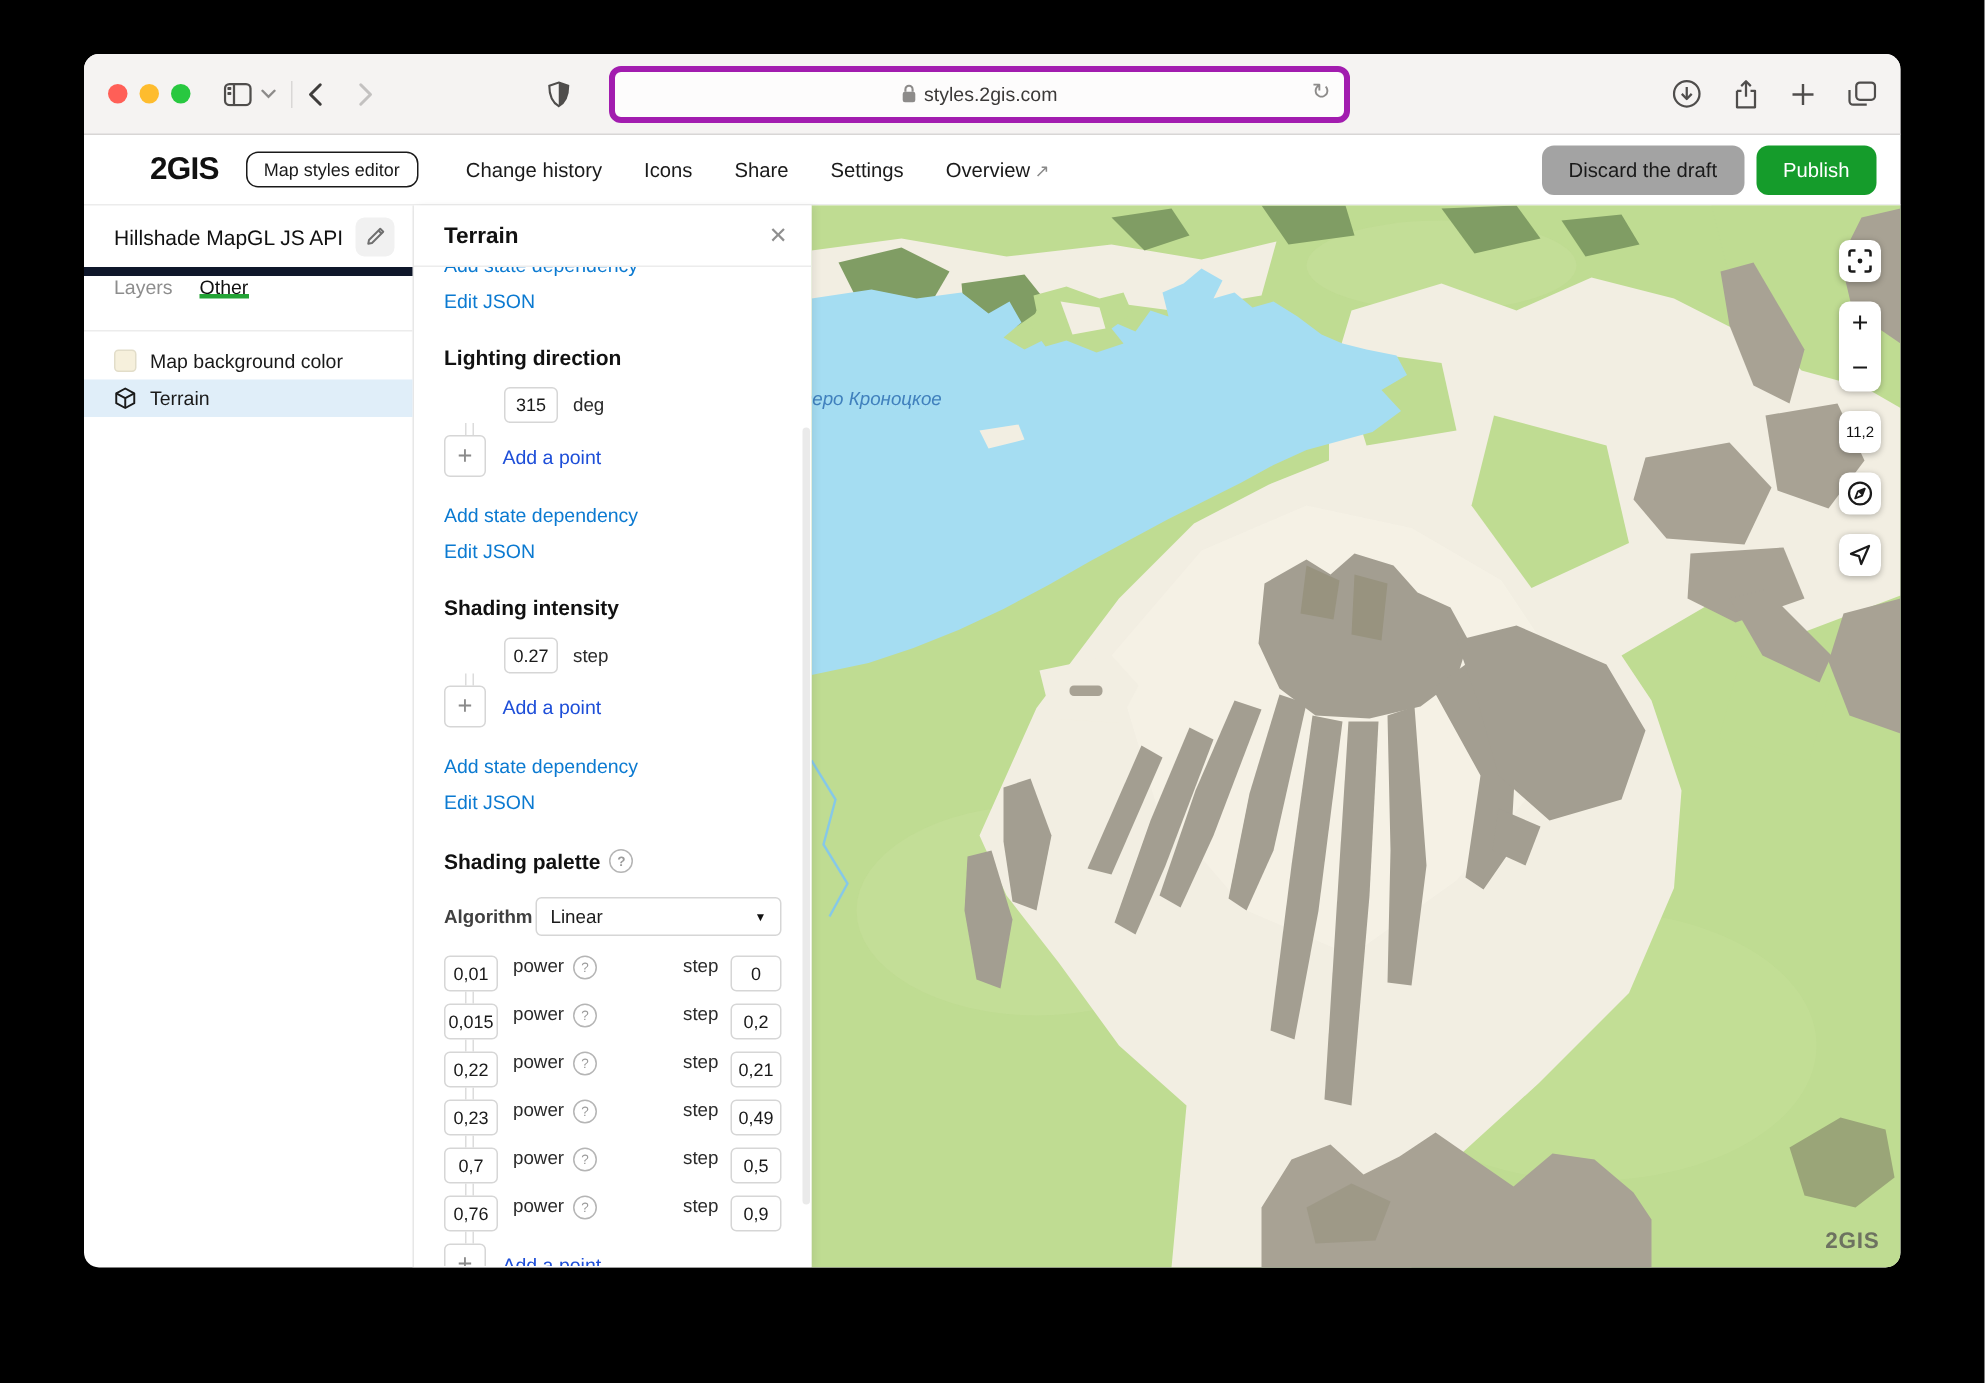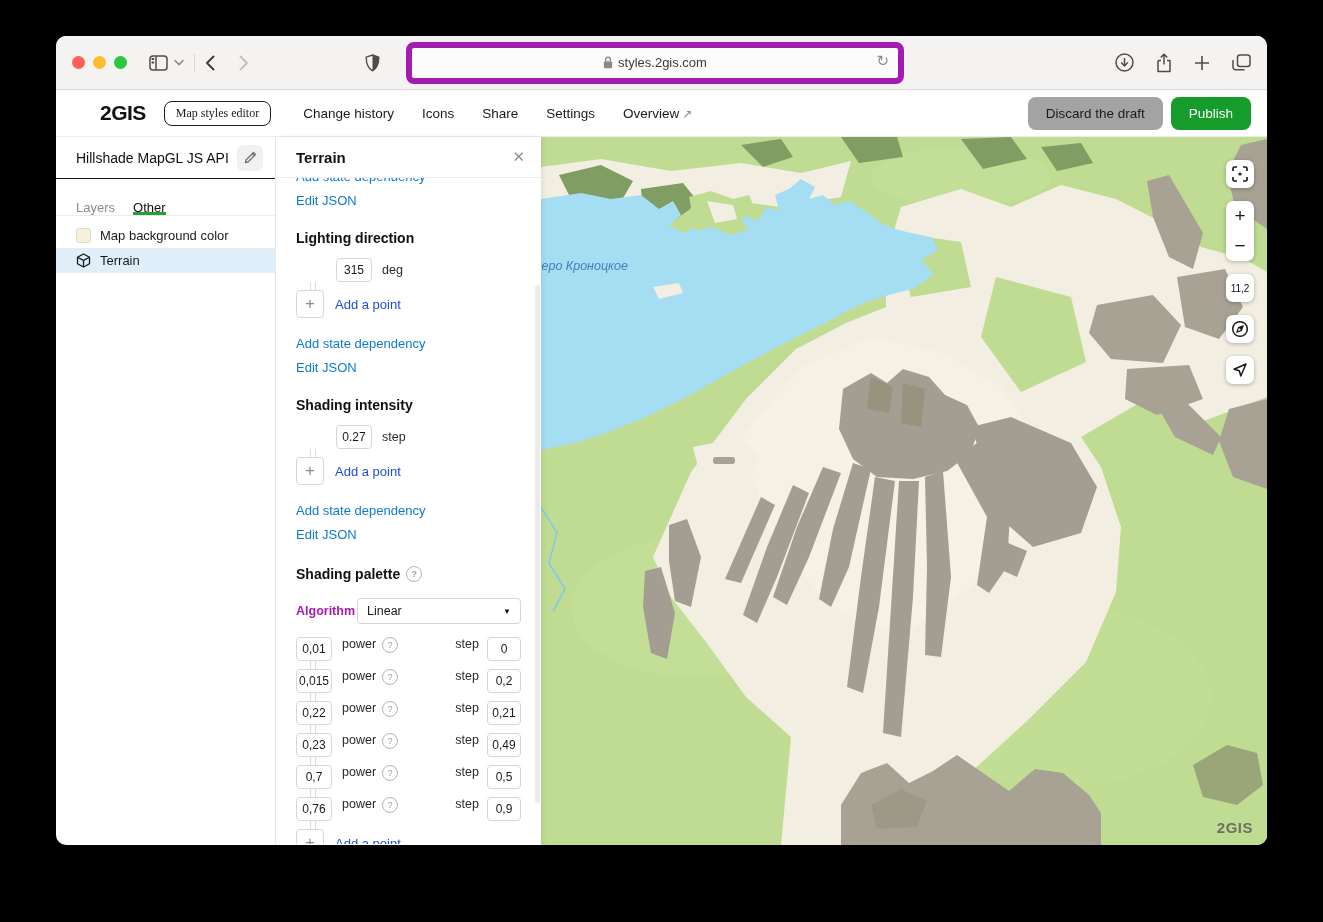--- a/index.html
+++ b/index.html
@@ -10,50 +10,50 @@
           box-shadow:0 10px 40px rgba(0,0,0,.6);}
   
   .browser-bar{height:54px;background:#f5f3f2;border-bottom:1px solid #d8d6d5;
                display:flex;align-items:center;padding:0 16px;box-sizing:border-box;}
   .traffic{display:flex;gap:8px;margin-right:22px;}
   .light{width:13px;height:13px;border-radius:50%;}
   .light.red{background:#ff5f57}.light.yellow{background:#febc2e}.light.green{background:#28c840}
   .chrome-ic{display:flex;align-items:center;justify-content:center;color:#4f4d4c;}
   .chrome-ic svg{display:block}
   .divider-v{width:1px;height:18px;background:#d9d7d6;margin:0 10px;}
-  .url-bar{width:486px;height:30px;background:#fdfcfc;border:6px solid #a21caf;border-radius:8px;
+  .url-bar{width:486px;height:30px;background:#fdfcfc;border:4px solid #a21caf;border-radius:8px;
            margin-left:26px;display:flex;align-items:center;justify-content:center;position:relative;}
   .url-text{font-size:13px;color:#3c3a39;display:flex;align-items:center;gap:5px;}
   .reload{position:absolute;right:9px;top:4px;font-size:15px;color:#8d8b8a;}
   .chrome-right{margin-left:auto;display:flex;align-items:center;gap:22px;color:#4f4d4c;}
   
   .app-header{height:47px;background:#fff;border-bottom:1px solid #ececec;
               display:flex;align-items:center;padding:0 16px 0 44px;box-sizing:border-box;}
   .logo{font-size:21px;font-weight:800;letter-spacing:-.5px;color:#111;}
   .badge{margin-left:18px;border:1.5px solid #1a1a1a;border-radius:8px;padding:4px 11px;
-         font-size:12px;color:#1a1a1a;font-family:Liberation Serif, serif;}
+         font-size:12px;color:#1a1a1a;}
   .nav{display:flex;gap:28px;margin-left:32px;font-size:13.5px;color:#1a1a1a;}
   .nav-item{cursor:default;}
   .ext-arrow{color:#8a8a8a;font-size:12px;margin-left:3px;}
   .hdr-buttons{margin-left:auto;display:flex;gap:8px;}
   .btn{height:33px;border-radius:8px;font-size:13.5px;display:flex;align-items:center;
        padding:0 18px;box-sizing:border-box;}
   .btn.gray{background:#a3a3a3;color:#1a1a1a;}
   .btn.green{background:#159c2b;color:#fff;}
   
   .content{display:flex;height:708px;}
   
   .sidebar{width:220px;border-right:1px solid #eaeaea;box-sizing:border-box;flex:none;}
   .side-title{height:41px;display:flex;align-items:center;padding:0 12px 0 20px;
-              border-bottom:1px solid #0f172a;}
+              border-bottom:6px solid #0f172a;}
   .side-title-text{flex:1;font-size:14px;color:#111;white-space:nowrap;overflow:hidden;width:150px;}
   .pencil-btn{width:26px;height:26px;background:#f1f1f1;border-radius:6px;display:flex;
               align-items:center;justify-content:center;flex:none;}
   .side-tabs{height:36px;display:flex;gap:18px;padding:0 0 0 20px;border-bottom:1px solid #ececec;
-             font-size:13px;align-items:flex-end;}
+             font-size:13px;align-items:flex-start;}
   .tab{display:flex;align-items:center;position:relative;color:#8d8d8d;}
   .tab.active{color:#111;}
   .tab.active:after{content:"";position:absolute;left:0;right:0;bottom:0;height:3px;background:#23a335;}
   .side-list{padding-top:7px;}
   .side-item{height:25px;display:flex;align-items:center;gap:9px;padding-left:20px;font-size:13px;color:#1a1a1a;}
   .side-item.selected{background:#e0eef9;}
   .swatch{width:15px;height:15px;border-radius:3px;background:#f6f0dc;border:1px solid #e2ddc9;box-sizing:border-box;}
   
   .panel{width:265px;flex:none;position:relative;background:#fff;box-shadow:2px 0 5px rgba(0,0,0,.07);z-index:5;}
   .panel-head{height:41px;border-bottom:1px solid #ececec;display:flex;align-items:center;
@@ -73,21 +73,21 @@
   .unit{font-size:12.5px;color:#2a2a2a;}
   .connector{width:6px;height:8px;border-left:1px solid #dcdcdc;border-right:1px solid #dcdcdc;
              margin-left:14px;box-sizing:border-box;}
   .addpoint-row{display:flex;align-items:center;gap:11px;}
   .plus-btn{width:28px;height:28px;border:1px solid #d6d6d6;border-radius:4px;display:flex;
             align-items:center;justify-content:center;color:#8a8a8a;font-size:17px;box-sizing:border-box;}
   .addpoint-label{font-size:13px;color:#1d4ed8;}
   .q-icon{width:14px;height:14px;border:1px solid #b5b5b5;border-radius:50%;color:#9b9b9b;
           font-size:9px;display:inline-flex;align-items:center;justify-content:center;flex:none;}
   .algo-row{margin-top:16px;display:flex;align-items:center;}
-  .algo-label{font-size:12.5px;font-weight:700;color:#a21caf;width:61px;}
+  .algo-label{font-size:12.5px;font-weight:700;color:#404040;width:61px;}
   .select{flex:1;height:26px;border:1px solid #d6d6d6;border-radius:4px;display:flex;align-items:center;
           padding:0 9px;font-size:12.5px;color:#1a1a1a;justify-content:space-between;box-sizing:border-box;}
   .select .caret{font-size:8px;color:#111;}
   .pal-row{display:flex;align-items:flex-start;height:24px;}
   .pal-row .plabel{font-size:12.5px;color:#2a2a2a;margin:0 6px 0 10px;}
   .pal-row .spacer{flex:1;}
   .pal-row .slabel{font-size:12.5px;color:#2a2a2a;margin-right:8px;}
   .pal-gap{height:8px;display:flex;}
   .panel-scrollbar{position:absolute;right:1px;top:148px;width:5px;height:518px;background:#eaeaea;border-radius:3px;}
   

